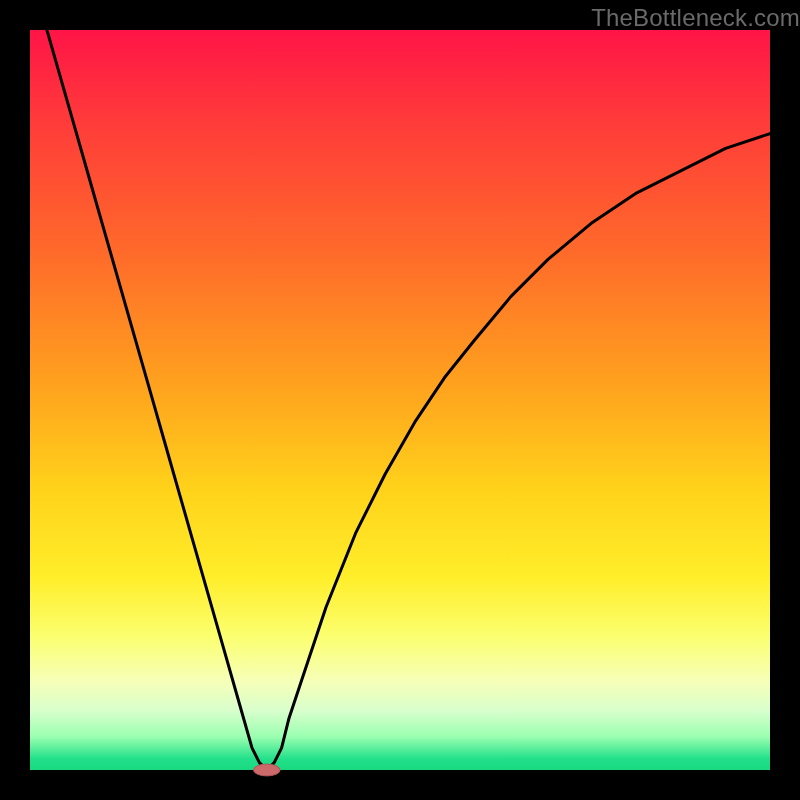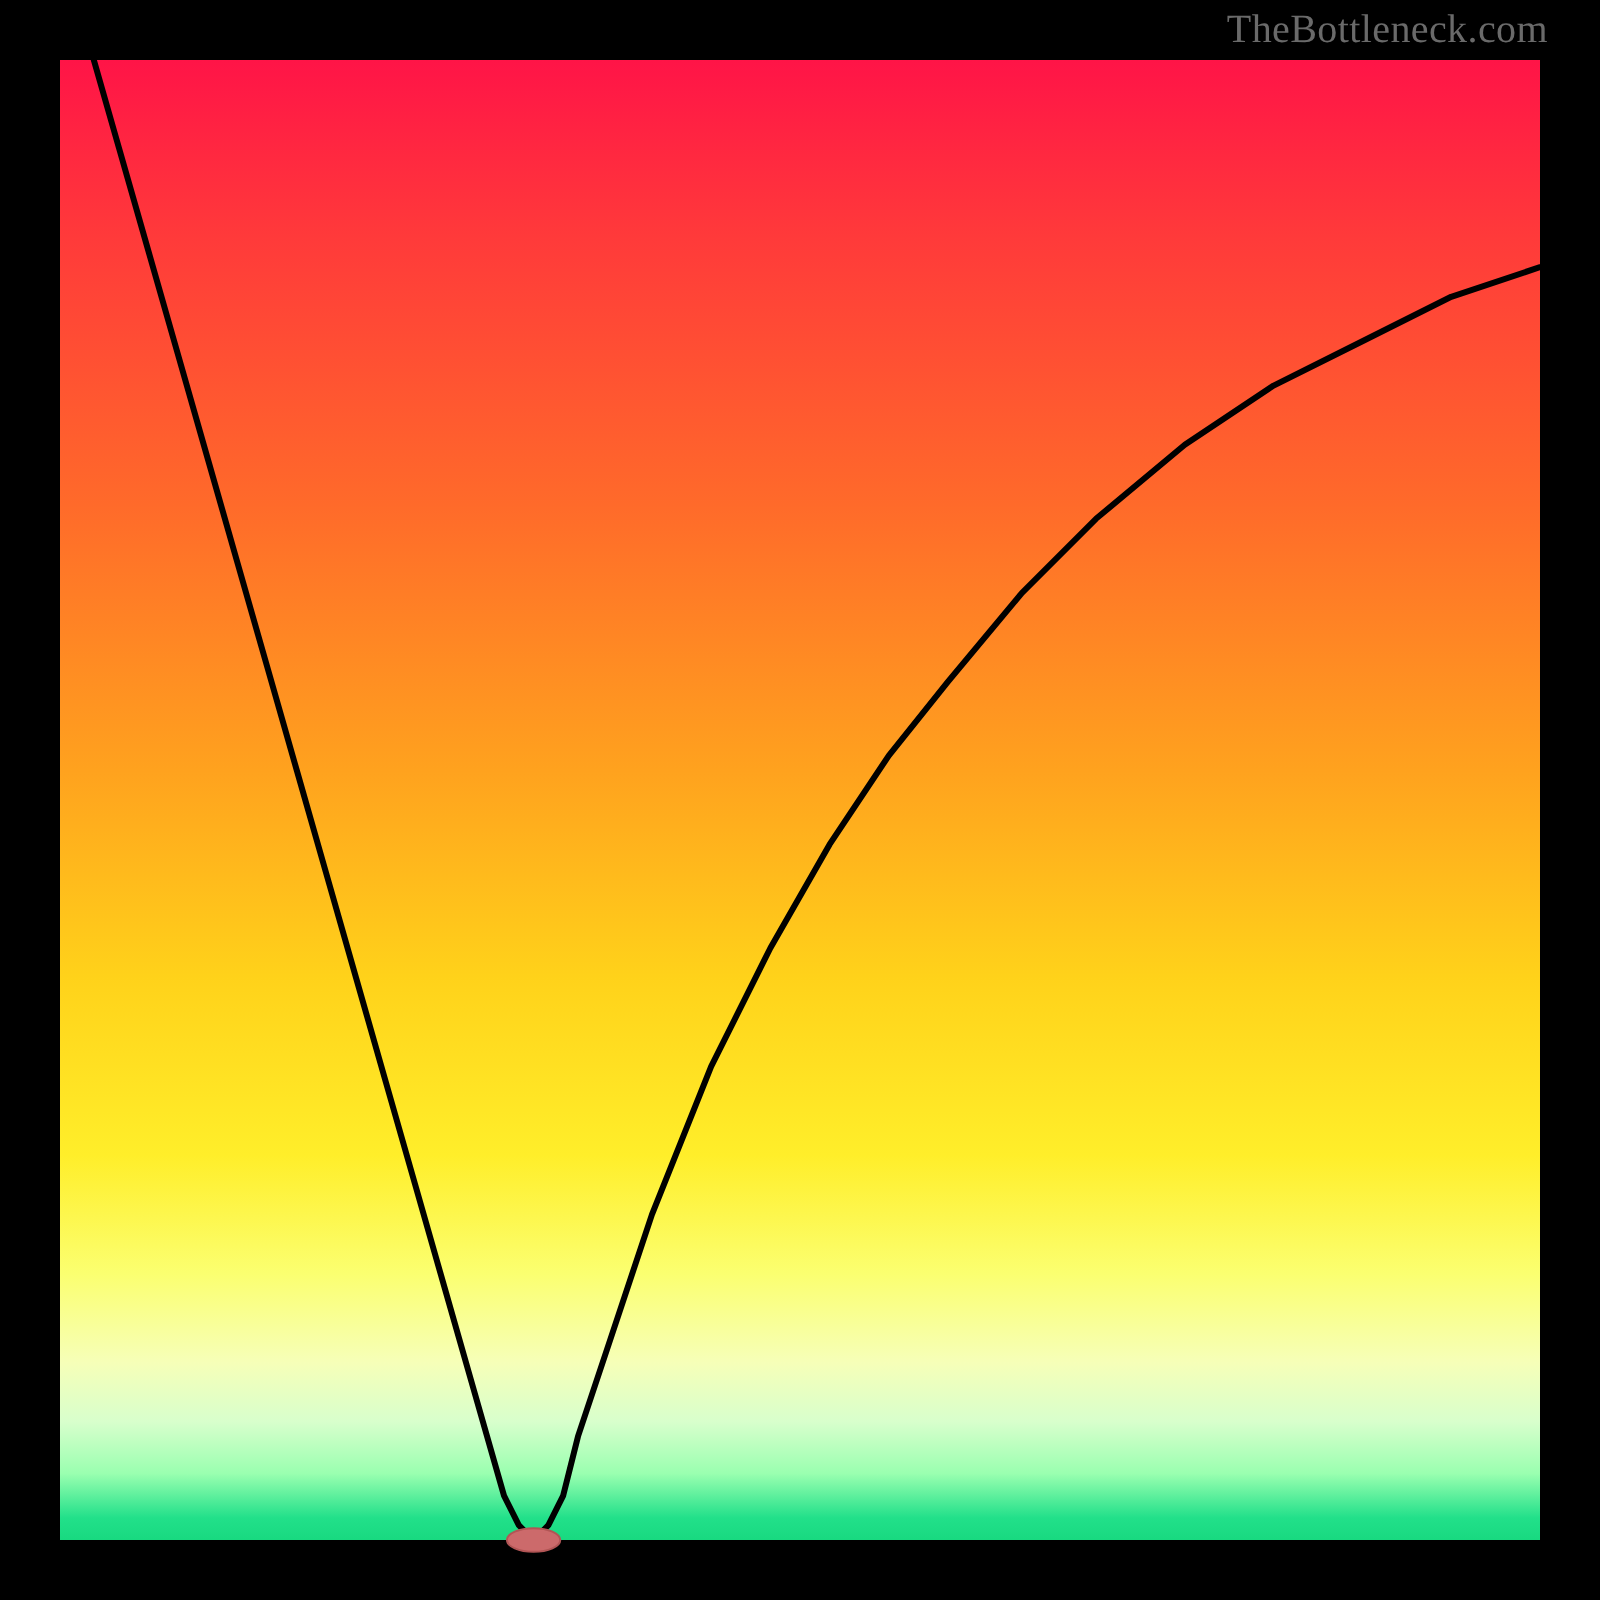--- a/index.html
+++ b/index.html
@@ -13,27 +13,26 @@
   }
   .frame {
     position: relative;
     width: 800px;
     height: 800px;
     background: #000;
   }
   .watermark {
     position: absolute;
     top: 4px;
-    right: 26px;
+    right: 0;
     color: #6a6a6a;
-    font-size: 20px;
+    font-size: 24px;
     font-weight: 500;
     letter-spacing: 0.2px;
     user-select: none;
-    font-family: Liberation Serif, serif;
   }
   svg {
     display: block;
   }
 </style>
 </head>
 <body>
 
 <div class="frame">
   <div class="watermark">TheBottleneck.com</div>

